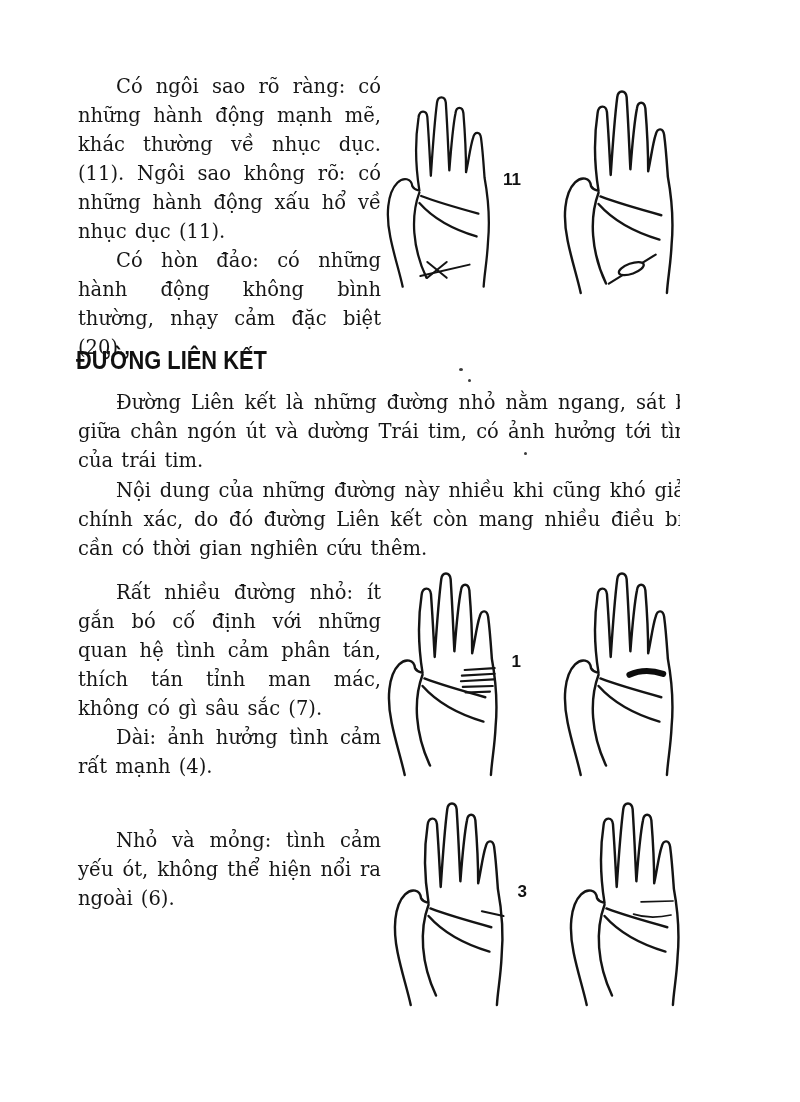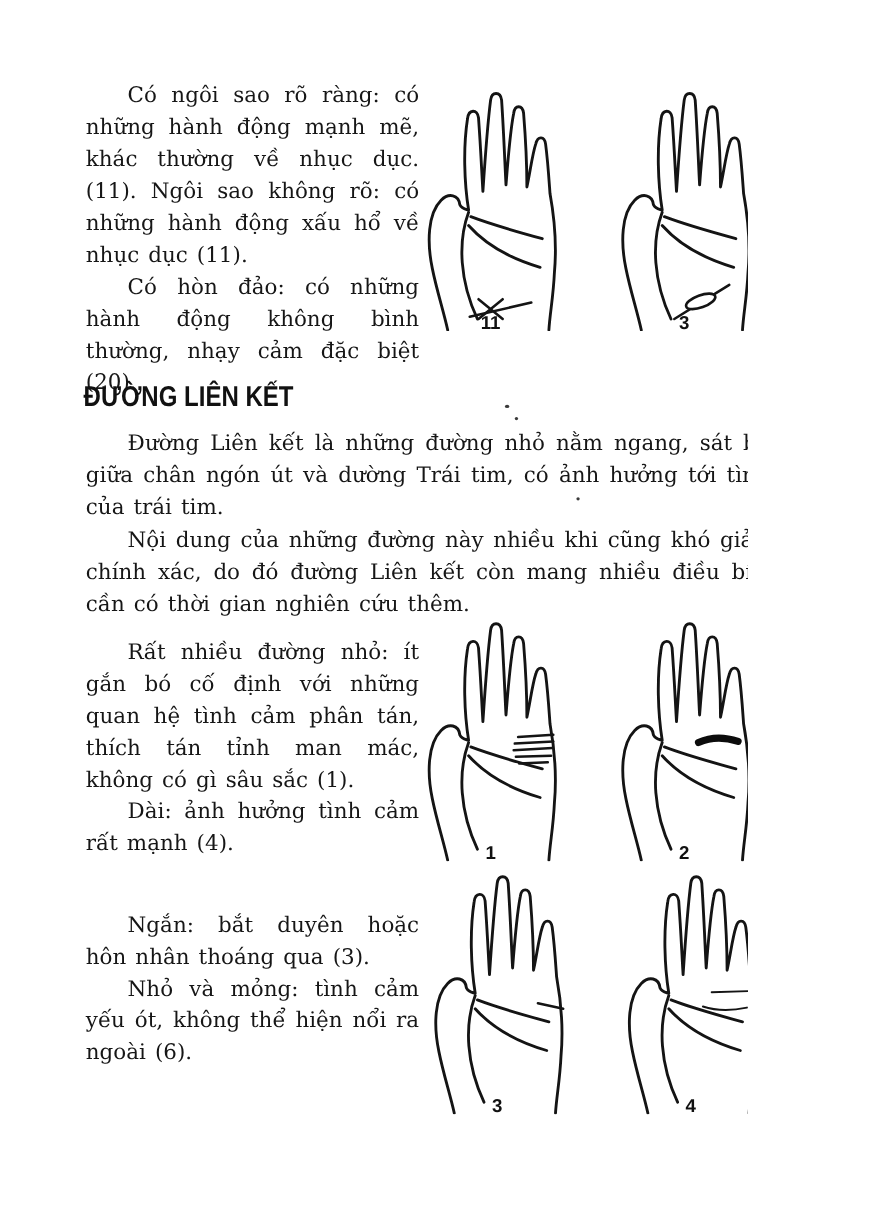--- a/index.html
+++ b/index.html
@@ -21,21 +21,21 @@
   }
   .para-wide-1 { left:78px; top:388px; }
   .para-wide-2 { left:78px; top:476px; }
   .block-many  { left:78px; top:578px; }
   .block-short { left:78px; top:826px; }
 
   .fig-row { position:absolute; display:flex; gap:26px; }
   .fig-row-1 { left:371px; top:76px; }
   .fig-row-2 { left:371px; top:558px; }
   .fig-row-3 { left:377px; top:788px; }
-  figure.hand-fig { margin:0; width:150px; display:flex; flex-direction:column; align-items:center; }
+  figure.hand-fig { margin:0; width:150px; display:flex; align-items:center; }
   figure.hand-fig svg.hand { width:150px; height:225px; display:block; }
   figure.hand-fig figcaption {
     margin-top:-17px; font-family:"Liberation Sans", sans-serif;
     font-weight:700; font-size:17px; color:#111;
   }
   .hs { fill:none; stroke:#141414; stroke-width:2.6; stroke-linecap:round; stroke-linejoin:round; }
   .hs-line { fill:none; stroke:#141414; stroke-width:2.3; stroke-linecap:round; }
   .hs-thick { fill:none; stroke:#0c0c0c; stroke-width:6.5; stroke-linecap:round; }
   .hs-thin { fill:none; stroke:#141414; stroke-width:1.8; stroke-linecap:round; }
   .island { fill:#ffffff; stroke:#141414; stroke-width:2.4; }
@@ -98,21 +98,21 @@
   <span class="speck speck-3"></span>
 
   <div class="txt wide para-wide-1">
     <p>Đường Liên kết là những đường nhỏ nằm ngang, sát bìa tay, giữa chân ngón út và dường Trái tim, có ảnh hưởng tới tình cảm của trái tim.</p>
   </div>
   <div class="txt wide para-wide-2">
     <p>Nội dung của những đường này nhiều khi cũng khó giải thích chính xác, do đó đường Liên kết còn mang nhiều điều bí hiểm, cần có thời gian nghiên cứu thêm.</p>
   </div>
 
   <div class="txt narrow block-many">
-    <p>Rất nhiều đường nhỏ: ít gắn bó cố định với những quan hệ tình cảm phân tán, thích tán tỉnh man mác, không có gì sâu sắc (1).</p>
+    <p>Rất nhiều đường nhỏ: ít gắn bó cố định với những quan hệ tình cảm phân tán, thích tán tỉnh man mác, không có gì sâu sắc (7).</p>
     <p>Dài: ảnh hưởng tình cảm rất mạnh (4).</p>
   </div>
 
   <div class="fig-row fig-row-2">
     <figure class="hand-fig">
       <svg class="hand" viewBox="0 0 150 225">
         <use href="#hand-base"></use>
         <g>
           <path class="hs-line" d="M100 112 L132 110"></path>
           <path class="hs-line" d="M97 118 L132 116"></path>
@@ -128,21 +128,20 @@
         <use href="#hand-base"></use>
         <g>
           <path class="hs-thick" d="M88 117 C99 112 112 112 124 116"></path>
         </g>
       </svg>
       <figcaption>2</figcaption>
     </figure>
   </div>
 
   <div class="txt narrow block-short">
-    <p>Ngắn: bắt duyên hoặc hôn nhân thoáng qua (3).</p>
     <p>Nhỏ và mỏng: tình cảm yếu ót, không thể hiện nổi ra ngoài (6).</p>
   </div>
 
   <div class="fig-row fig-row-3">
     <figure class="hand-fig">
       <svg class="hand" viewBox="0 0 150 225">
         <use href="#hand-base"></use>
         <g>
           <path class="hs-line" d="M112 124 L135 129"></path>
         </g>

